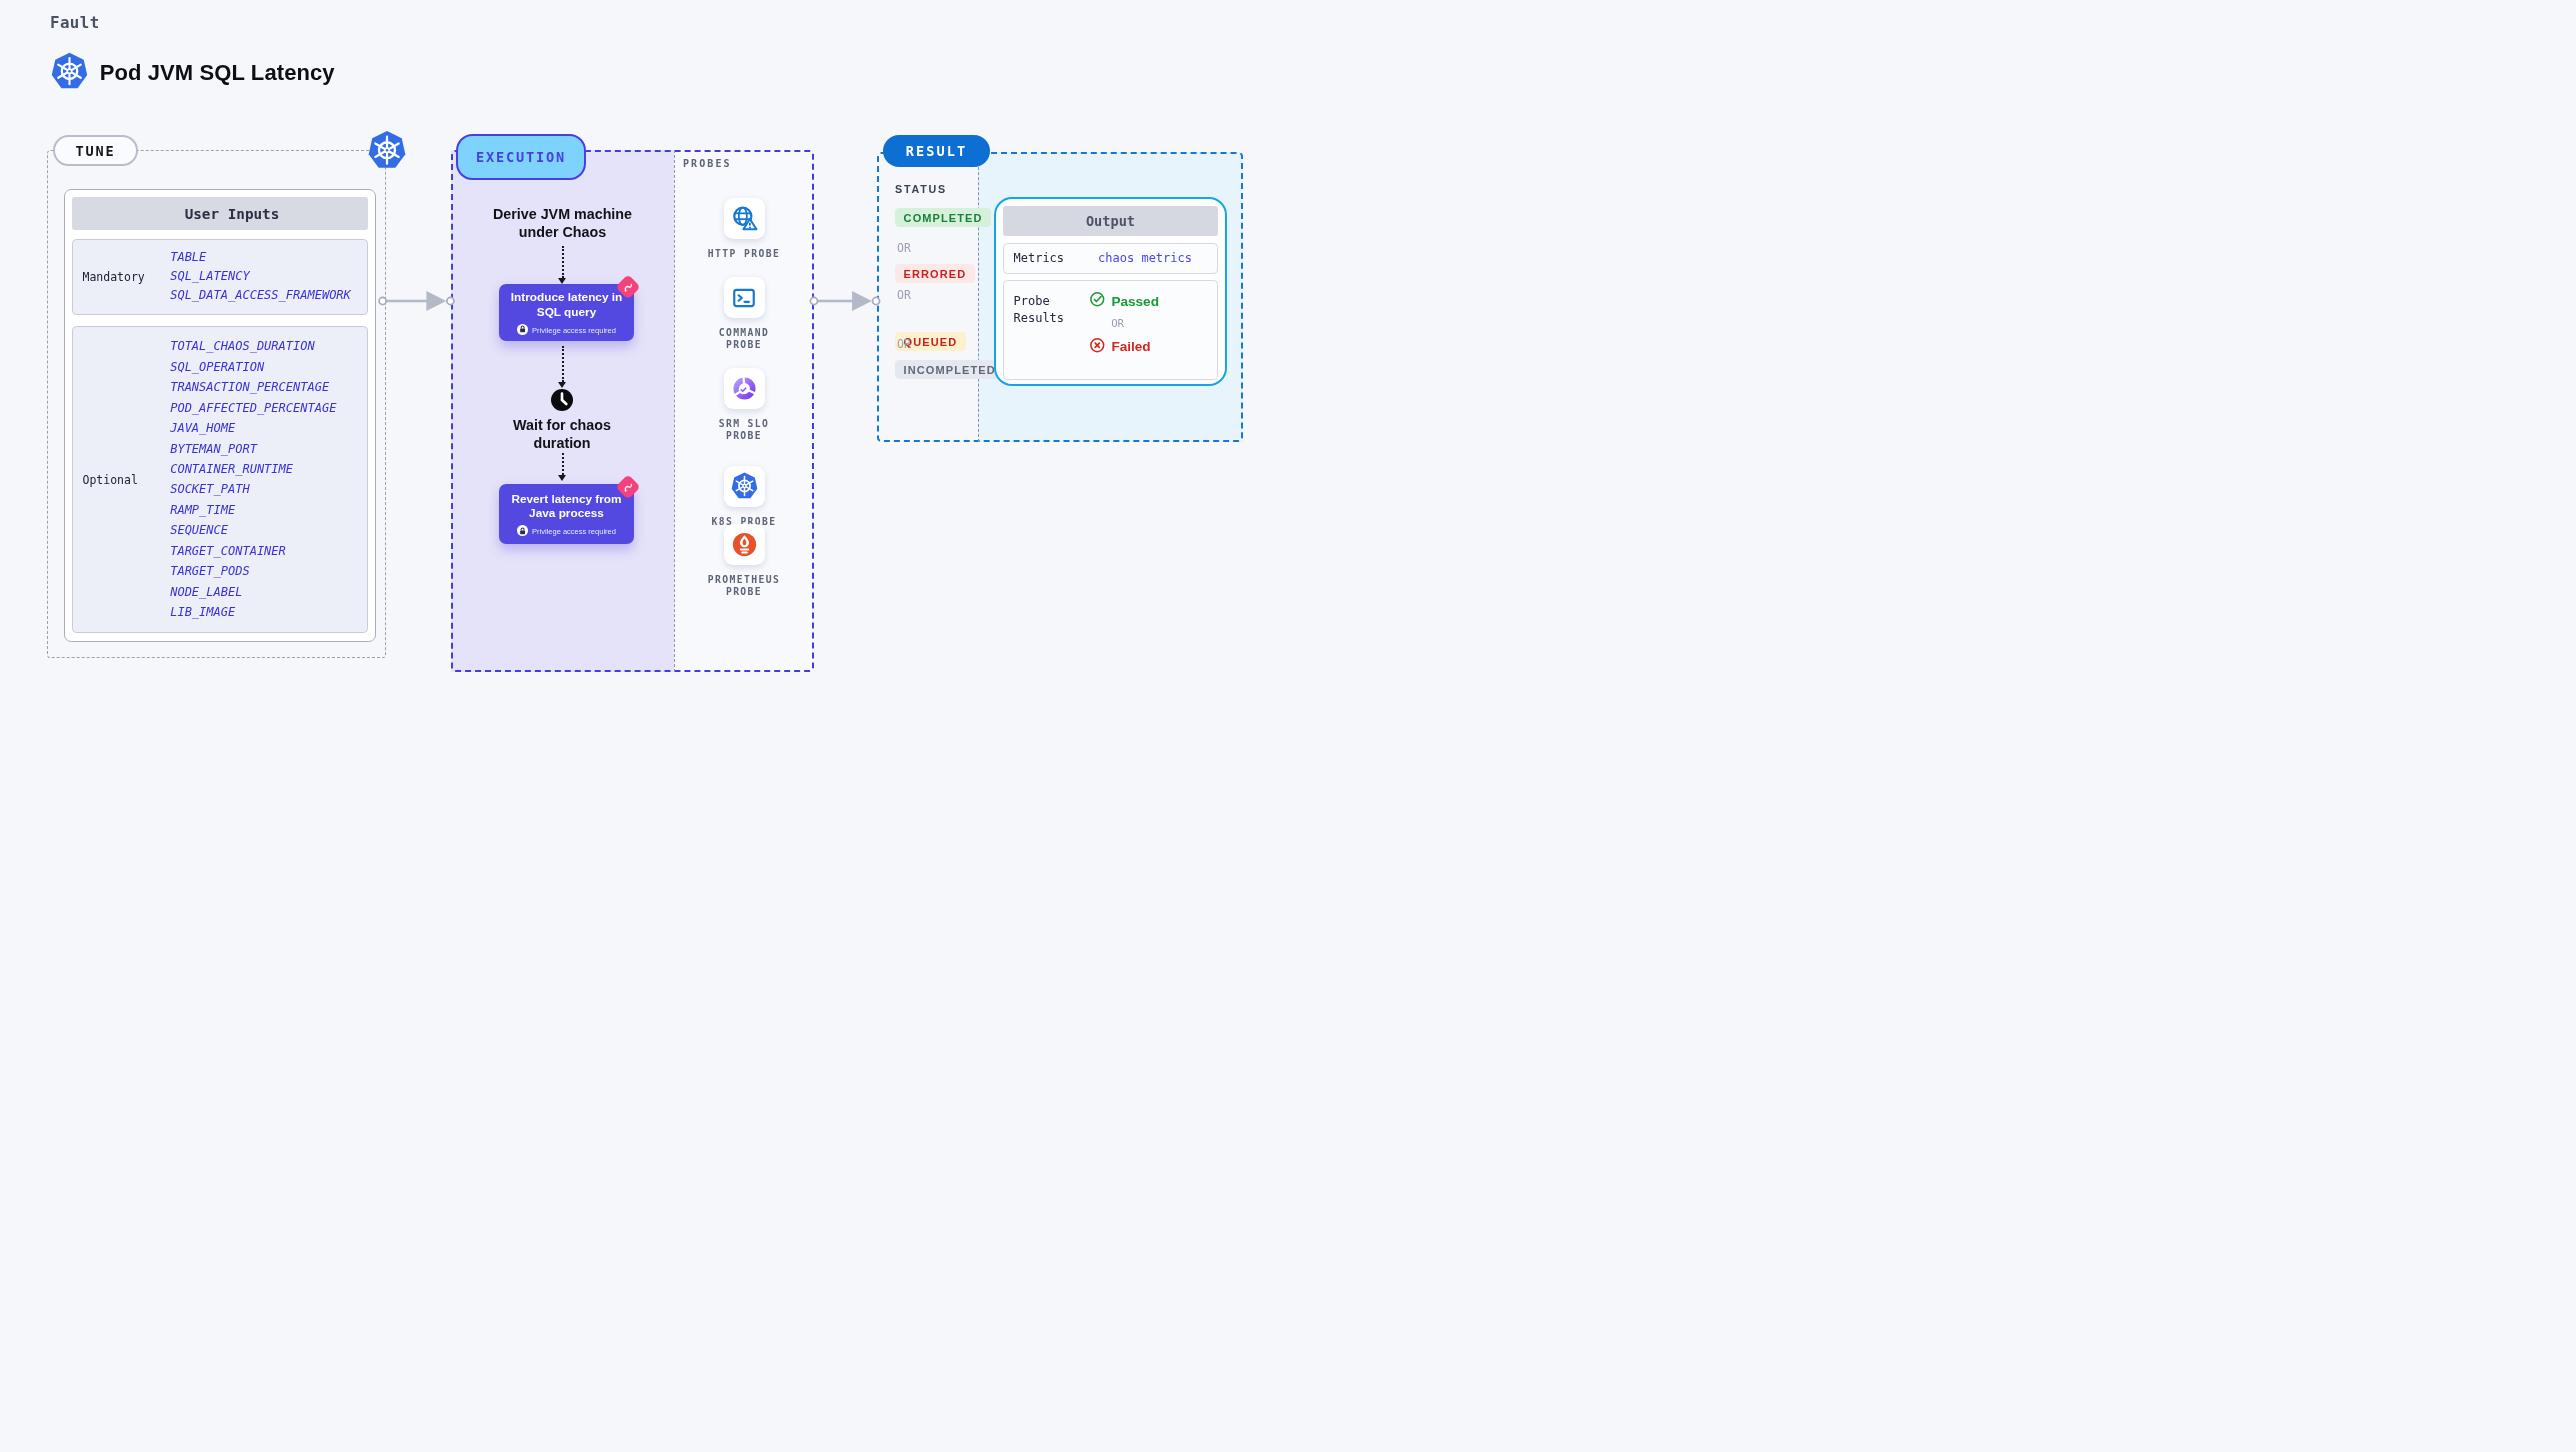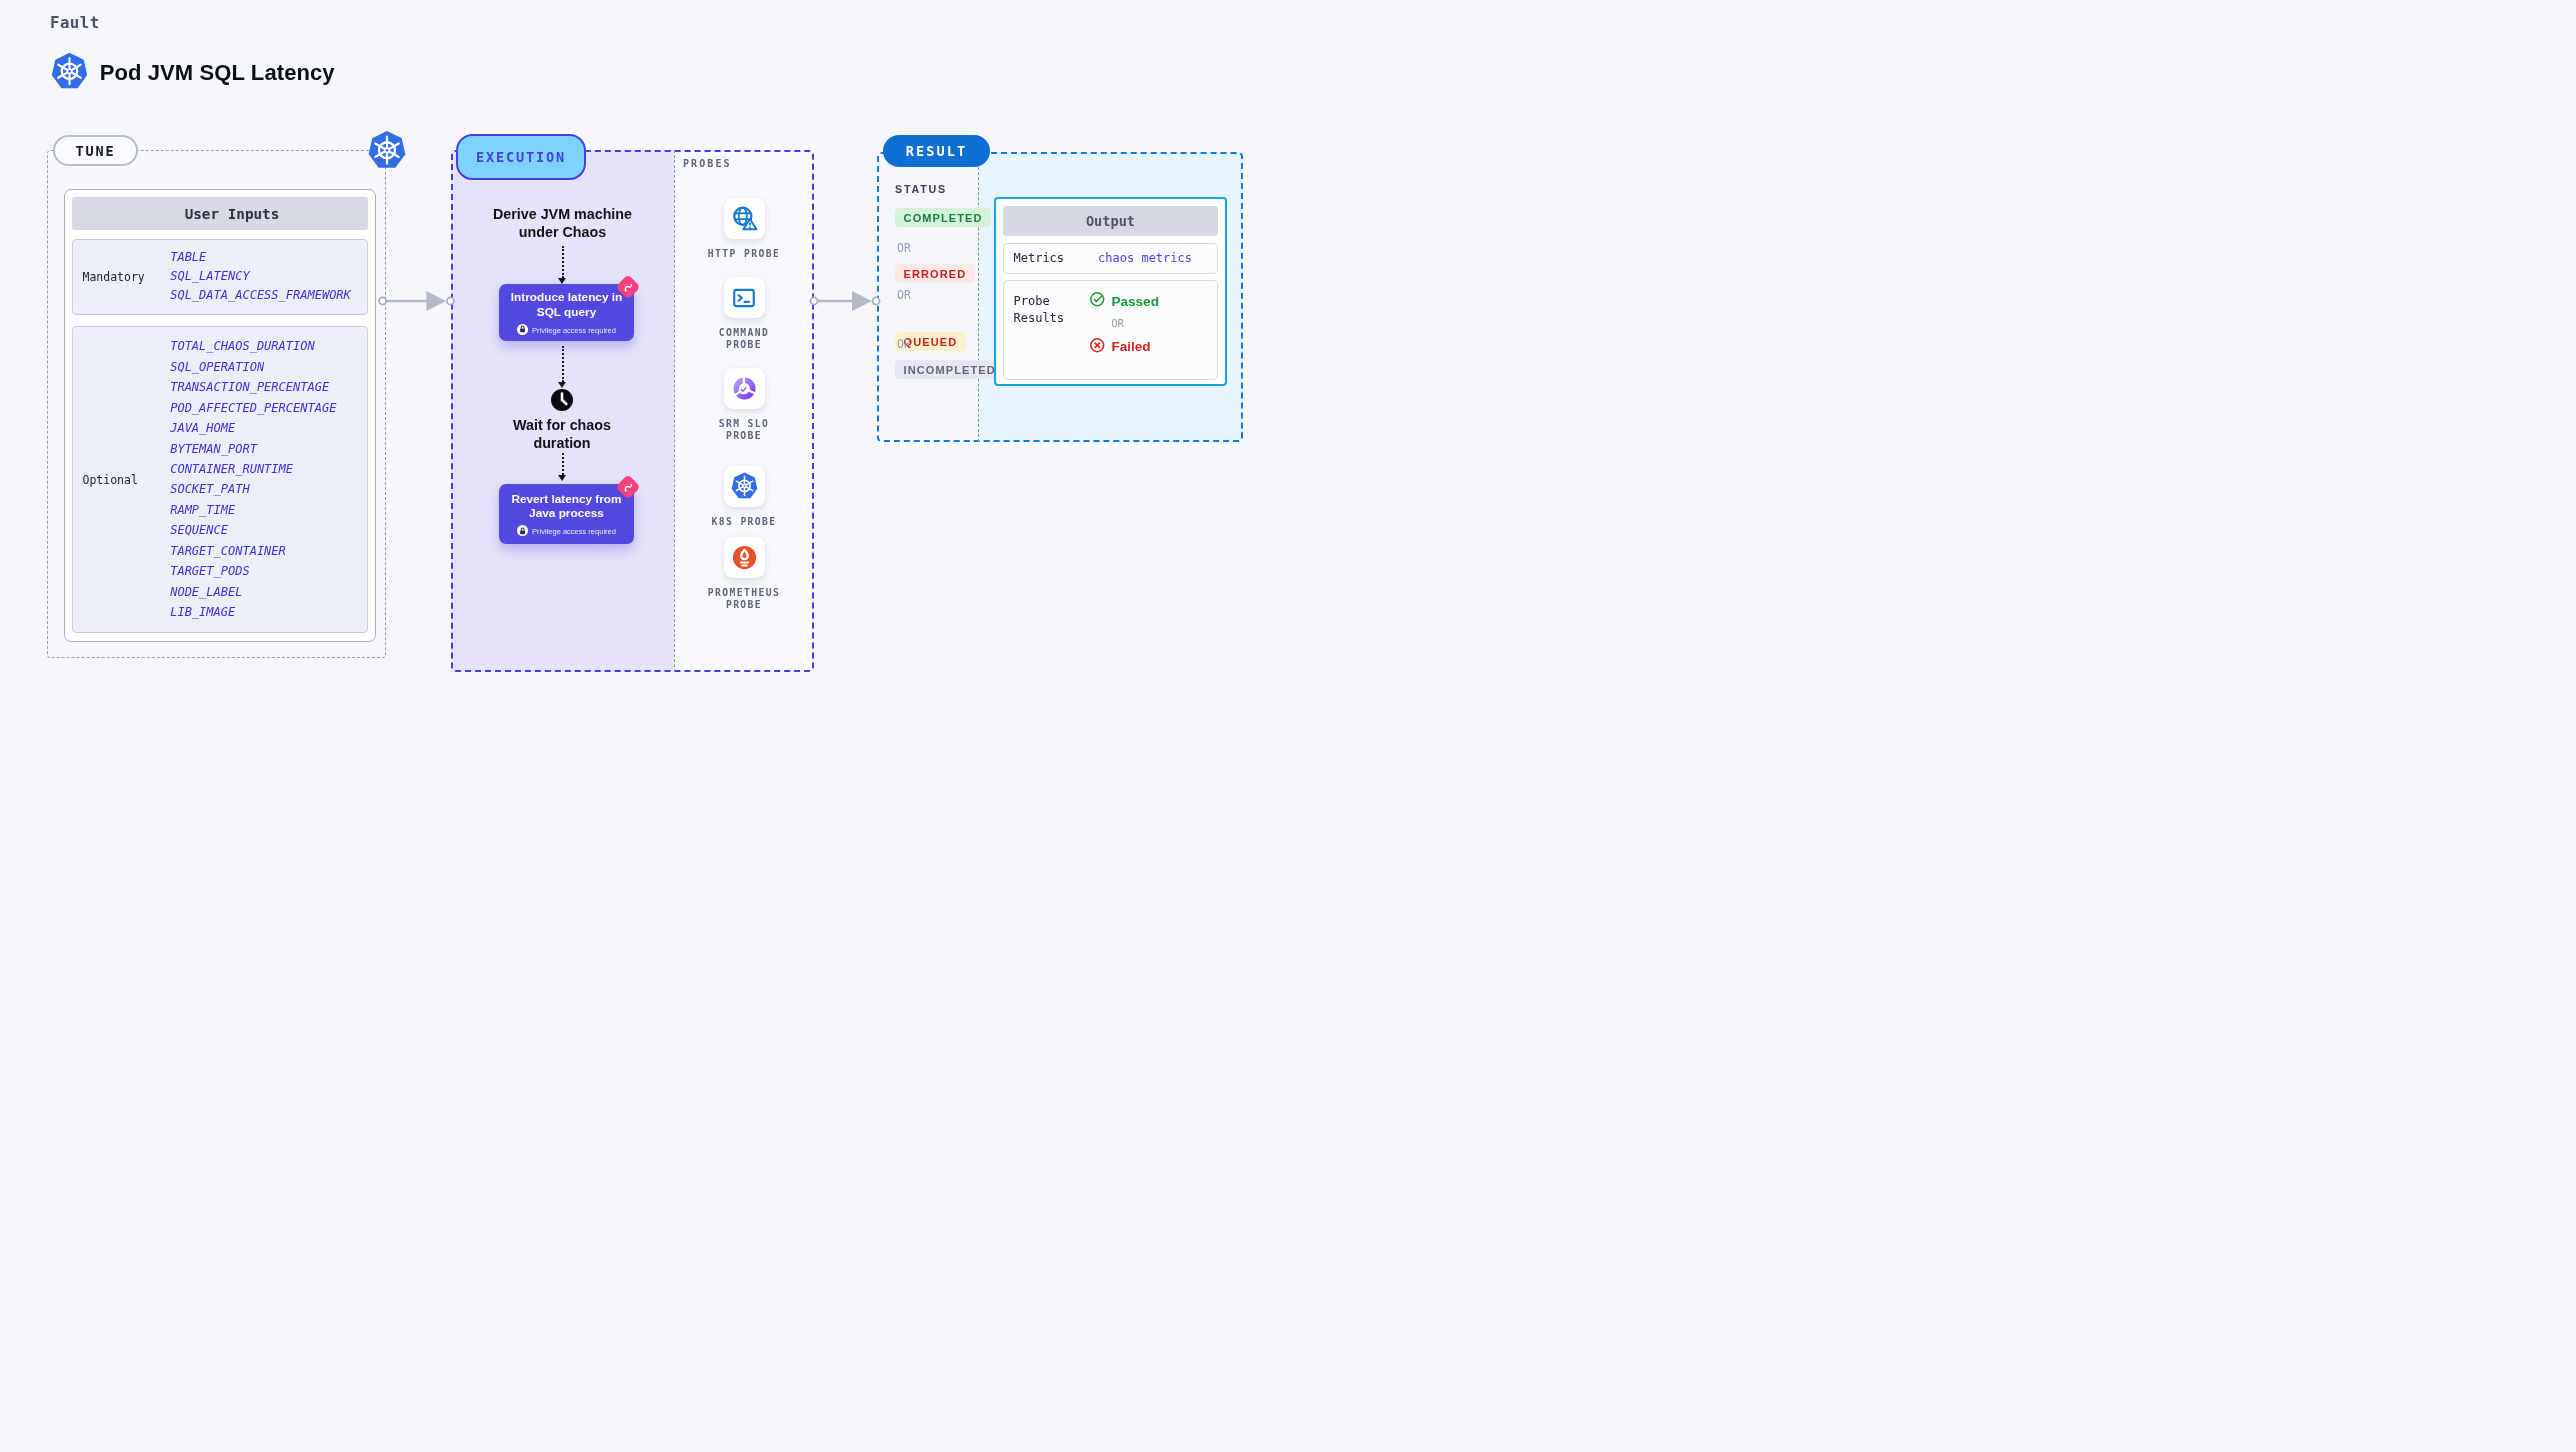--- a/index.html
+++ b/index.html
@@ -74,21 +74,21 @@
   .status-heading{left:895px;top:183px;font-size:10.7px;font-weight:700;color:#394052;letter-spacing:1.8px;z-index:4;}
   .status-badge{position:absolute;left:895px;display:inline-block;padding:3.6px 8.6px;border-radius:4.3px;
                 font-weight:700;font-size:11px;letter-spacing:1.1px;z-index:4;}
   .st-completed{top:208px;background:#d5f1d9;color:#188038;}
   .st-errored{top:264px;background:#fce8e7;color:#c5221f;}
   .st-queued{top:332px;background:#fcf1cd;color:#c5221f;}
   .st-incompleted{top:360px;background:#e6e8f0;color:#5f6779;}
   .status-or{position:absolute;left:897px;font-size:11.5px;color:#999fb4;z-index:4;}
   .or1{top:241px}.or2{top:288px}.or3{top:337px}
 
-  .output-card{left:994px;top:197px;width:233px;height:189px;background:#fff;border:2.1px solid #14a5e4;border-radius:4px;
+  .output-card{left:994px;top:197px;width:233px;height:189px;background:#fff;border:2.1px solid #14a5e4;border-radius:18px;
                padding:7.2px;box-sizing:border-box;z-index:4;}
   .out-header{height:30px;background:#d5d7e1;border-radius:2.9px;display:flex;align-items:center;justify-content:center;
               font-size:13.6px;font-weight:600;color:#4d5367;}
   .out-row{margin-top:6.4px;border:1.1px solid #d6d9e3;border-radius:4.3px;background:#fbfcfe;box-sizing:border-box;}
   .metrics-row{height:31.5px;display:flex;align-items:center;}
   .metrics-label{margin-left:9.3px;font-size:12px;color:#23273a;}
   .metrics-value{margin-left:34px;font-size:12px;color:#4b42ef;}
   .proberes-box{height:100px;position:relative;}
   .proberes-label{position:absolute;left:9.3px;top:11.5px;font-size:12px;color:#23273a;line-height:17px;}
   .pr-col{position:absolute;left:85px;top:10px;}
@@ -294,21 +294,21 @@
 
   <div class="abs probe" style="top:466px">
     <div class="probe-card">
       <svg width="29" height="29" viewBox="0 0 40 41">
           <use href="#k8s"></use>
         </svg>
     </div>
     <div class="probe-label mono pre">K8S PROBE</div>
   </div>
 
-  <div class="abs probe" style="top:537px">
+  <div class="abs probe" style="top:524px">
     <div class="probe-card">
       <svg width="27" height="27" viewBox="0 0 36 36">
         <circle cx="18" cy="18" r="15.5" fill="#e6522c"></circle>
         <path d="M18,5.5 C20.5,9 24,11.5 24,15.5 C24,19.2 21.5,21.5 18,21.5 C14.5,21.5 12,19.2 12,15.5 C12,11.5 15.5,9 18,5.5 Z" fill="#fff"></path>
         <path d="M18,10 C19.2,12 20.6,13.5 20.6,15.8 C20.6,17.8 19.4,19 18,19 C16.6,19 15.4,17.8 15.4,15.8 C15.4,13.5 16.8,12 18,10 Z" fill="#e6522c"></path>
         <rect x="11.8" y="23.2" width="12.4" height="2.8" rx="1.3" fill="#fff"></rect>
         <rect x="13.6" y="27.4" width="8.8" height="2.5" rx="1.2" fill="#fff"></rect>
       </svg>
     </div>
     <div class="probe-label mono pre">PROMETHEUS

